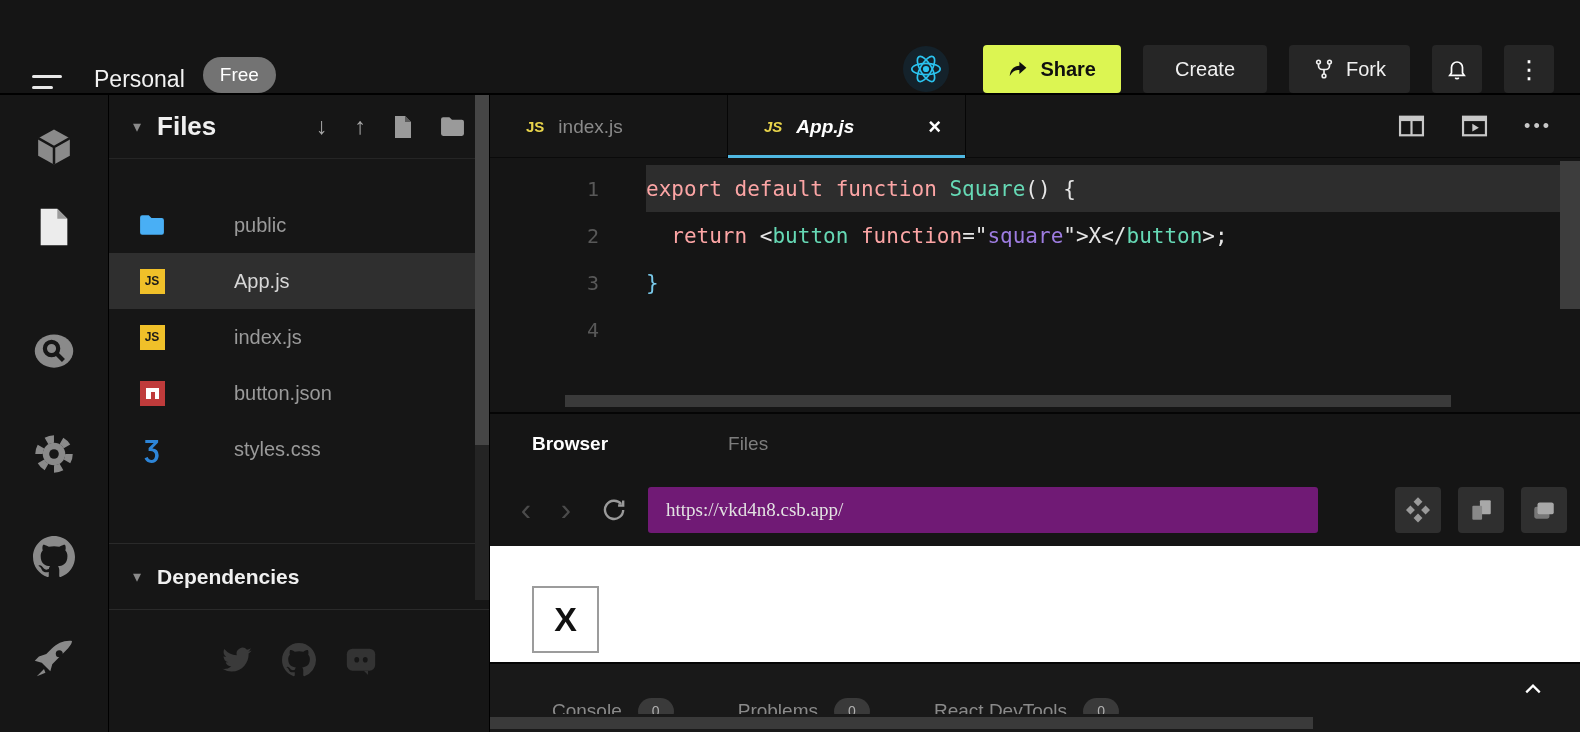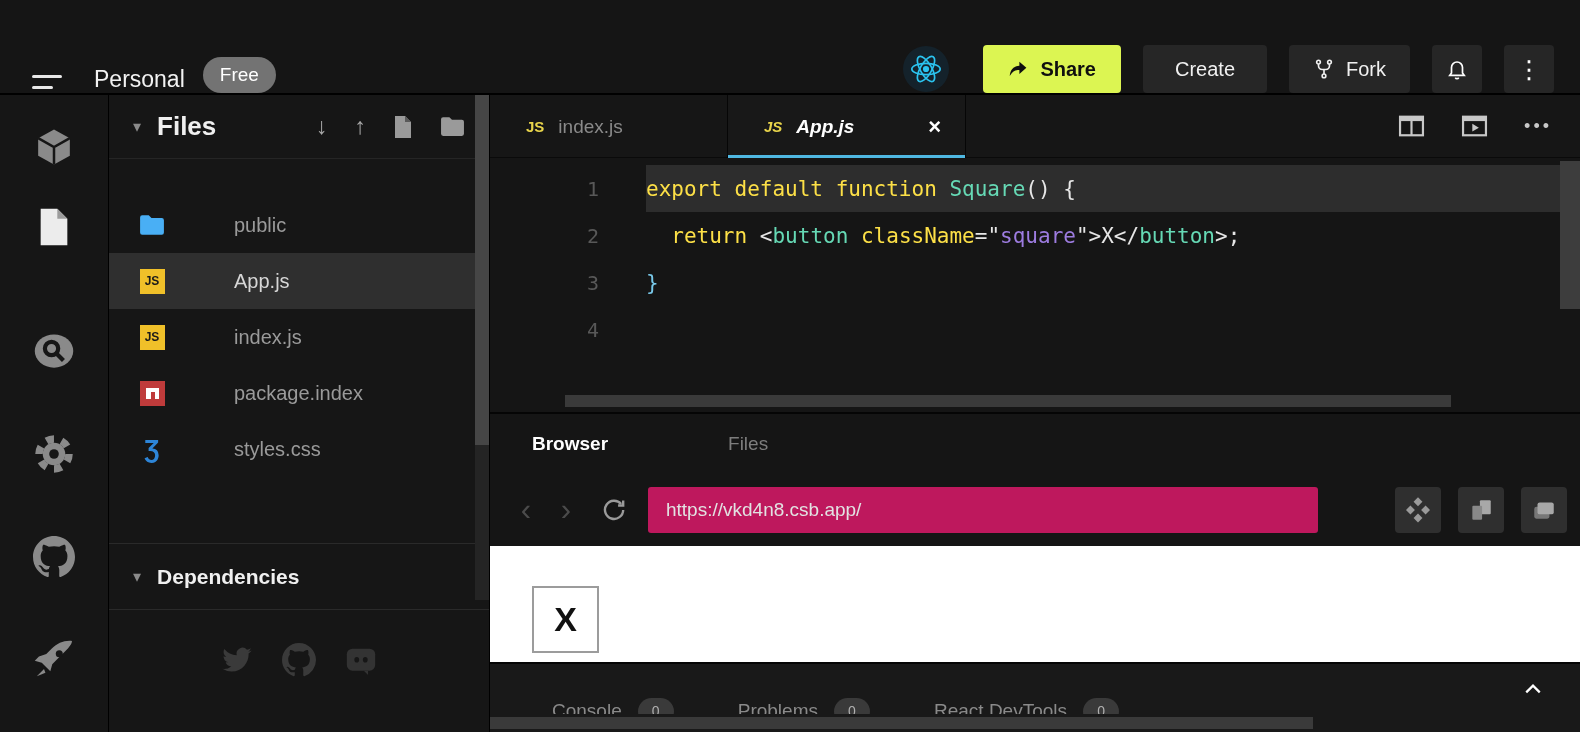--- a/index.html
+++ b/index.html
@@ -90,39 +90,39 @@
   .dots { color:#c8c8c8; font-size:18px; letter-spacing:3px; }
 
   .code { position:absolute; left:0; top:64px; width:1090px; height:251px; background:#151515;
     font-family:"DejaVu Sans Mono", monospace; font-size:21px; padding-top:6px; }
   .cline { position:relative; height:47px; display:flex; align-items:center; }
   .cline .hl { position:absolute; left:156px; right:0; top:0; bottom:0; background:#2d2d2d; }
   .gut { width:156px; padding-right:47px; text-align:right; color:#585858; font-size:20px;
     flex:none; position:relative; z-index:1; }
   .ctext { position:relative; z-index:1; white-space:pre; color:#e6e6e6; }
   .ctext span { white-space:pre; }
-  .c-kw { color:#fde047; } .c-tag { color:#66d9b5; } .c-str { color:#9d7ce0; }
+  .c-kw { color:#fca5a5; } .c-tag { color:#66d9b5; } .c-str { color:#9d7ce0; }
   .c-pl { color:#e6e6e6; } .c-brk { color:#79c9ea; }
   .v-scroll { position:absolute; right:0; top:2px; width:20px; height:148px; background:#3d3d3d; }
   .h-scroll { position:absolute; left:75px; bottom:3px; width:886px; height:12px; background:#3a3a3a; }
 
   .browser-head { position:absolute; left:0; top:317px; width:1090px; height:61px; background:#151515;
     border-top:2px solid #050505; display:flex; align-items:center; }
   .btab { font-size:19px; cursor:pointer; }
   .btab.active { color:#fff; font-weight:700; margin-left:42px; }
   .btab.inactive { color:#7d7d7d; margin-left:120px; }
 
   .urlrow { position:absolute; left:0; top:378px; width:1090px; height:73px; background:#151515;
     display:flex; align-items:center; }
   .nav-arrow { font-size:31px; color:#4b4b4b; width:40px; text-align:center; cursor:pointer; }
   .nav-arrow.back { margin-left:16px; }
   .reload { margin:0 10px 0 14px; cursor:pointer; display:flex; }
-  .url-input { width:670px; height:46px; background:#be185d; border:none; border-radius:3px;
+  .url-input { width:670px; height:46px; background:#701a75; border:none; border-radius:3px;
     color:#e2e2e2; font-size:19px; padding:0 18px; margin-left:12px;
-    font-family:Liberation Sans, sans-serif; }
+    font-family:Liberation Serif, serif; }
   .url-actions { margin-left:auto; display:flex; gap:17px; margin-right:13px; }
   .ubtn { width:46px; height:46px; background:#2f2f2f; border-radius:4px; display:flex;
     align-items:center; justify-content:center; cursor:pointer; }
 
   .preview { position:absolute; left:0; top:451px; width:1090px; height:116px; background:#fff; }
   .square-btn { position:absolute; left:42px; top:40px; width:67px; height:67px; background:#fff;
     border:2px solid #9c9c9c; color:#111; font-size:34px; font-weight:800;
     font-family:"Liberation Sans", sans-serif; cursor:pointer; }
 
   .consolebar { position:absolute; left:0; top:567px; width:1090px; height:52px; background:#191919;
@@ -288,21 +288,21 @@
       <div class="file-row">
         <span class="ficon">
             <span class="js-badge">JS</span>
           </span>
         <span class="fname">index.js</span>
       </div>
       <div class="file-row">
         <span class="ficon">
             <span class="npm-badge"></span>
           </span>
-        <span class="fname">package.index</span>
+        <span class="fname">button.json</span>
       </div>
       <div class="file-row">
         <span class="ficon">
             <span class="css-glyph">Ʒ</span>
           </span>
         <span class="fname">styles.css</span>
       </div>
     </div>
 
     <div class="deps-head">
@@ -369,21 +369,21 @@
     </div>
 
     <div class="code">
       <div class="cline">
         <span class="hl"></span>
         <span class="gut">1</span>
         <span class="ctext"><span class="c-kw">export default function </span><span class="c-tag">Square</span><span class="c-pl">() {</span></span>
       </div>
       <div class="cline">
         <span class="gut">2</span>
-        <span class="ctext"><span class="c-pl">  </span><span class="c-kw">return</span><span class="c-pl"> &lt;</span><span class="c-tag">button</span><span class="c-pl"> </span><span class="c-kw">className</span><span class="c-pl">="</span><span class="c-str">square</span><span class="c-pl">"&gt;X&lt;/</span><span class="c-tag">button</span><span class="c-pl">&gt;;</span></span>
+        <span class="ctext"><span class="c-pl">  </span><span class="c-kw">return</span><span class="c-pl"> &lt;</span><span class="c-tag">button</span><span class="c-pl"> </span><span class="c-kw">function</span><span class="c-pl">="</span><span class="c-str">square</span><span class="c-pl">"&gt;X&lt;/</span><span class="c-tag">button</span><span class="c-pl">&gt;;</span></span>
       </div>
       <div class="cline">
         <span class="gut">3</span>
         <span class="ctext"><span class="c-brk">}</span></span>
       </div>
       <div class="cline">
         <span class="gut">4</span>
         <span class="ctext"></span>
       </div>
       <div class="v-scroll"></div>

